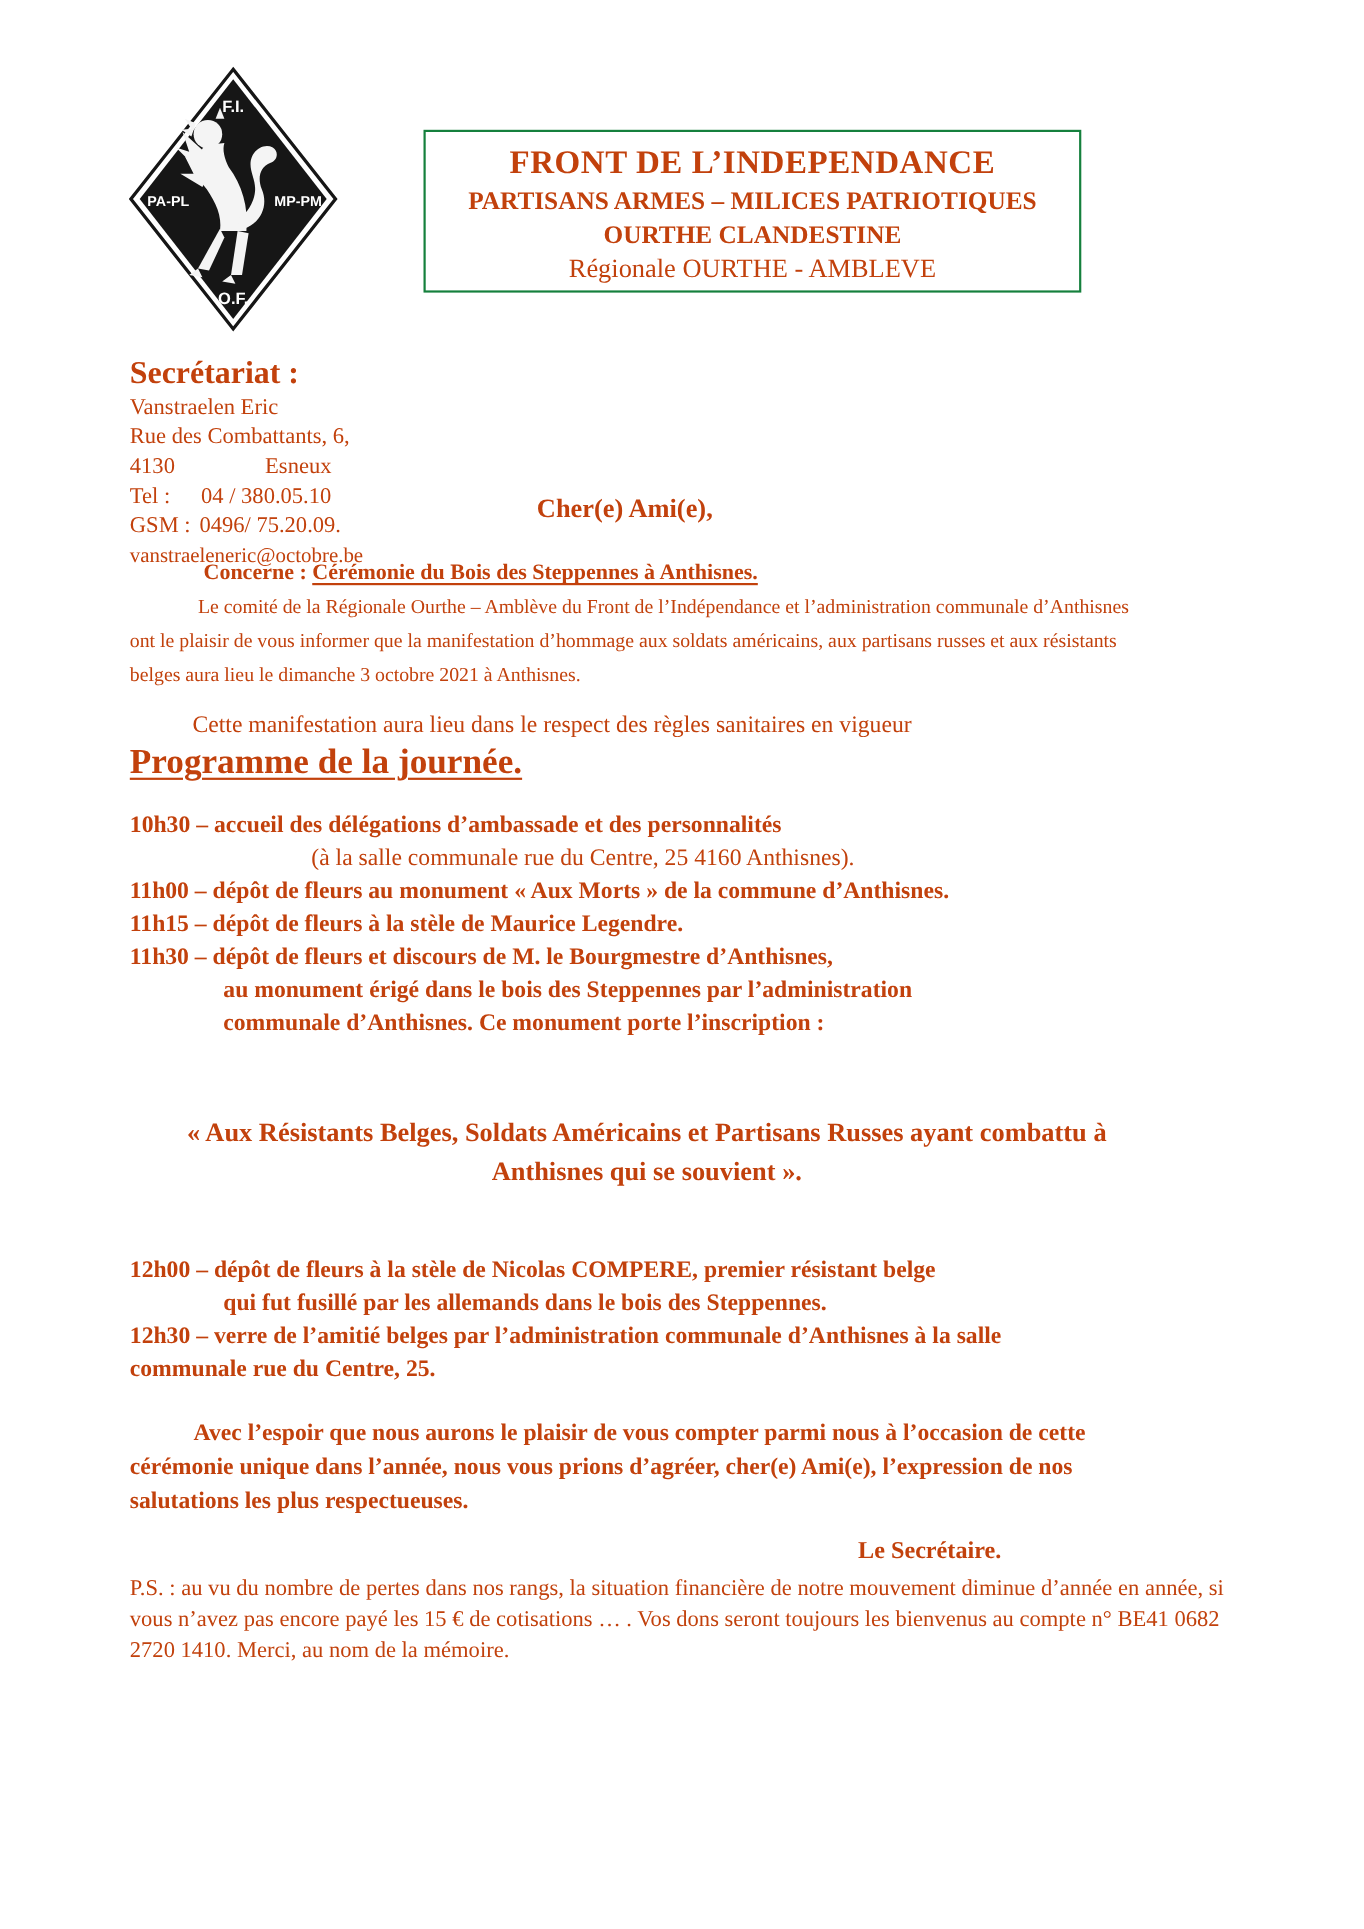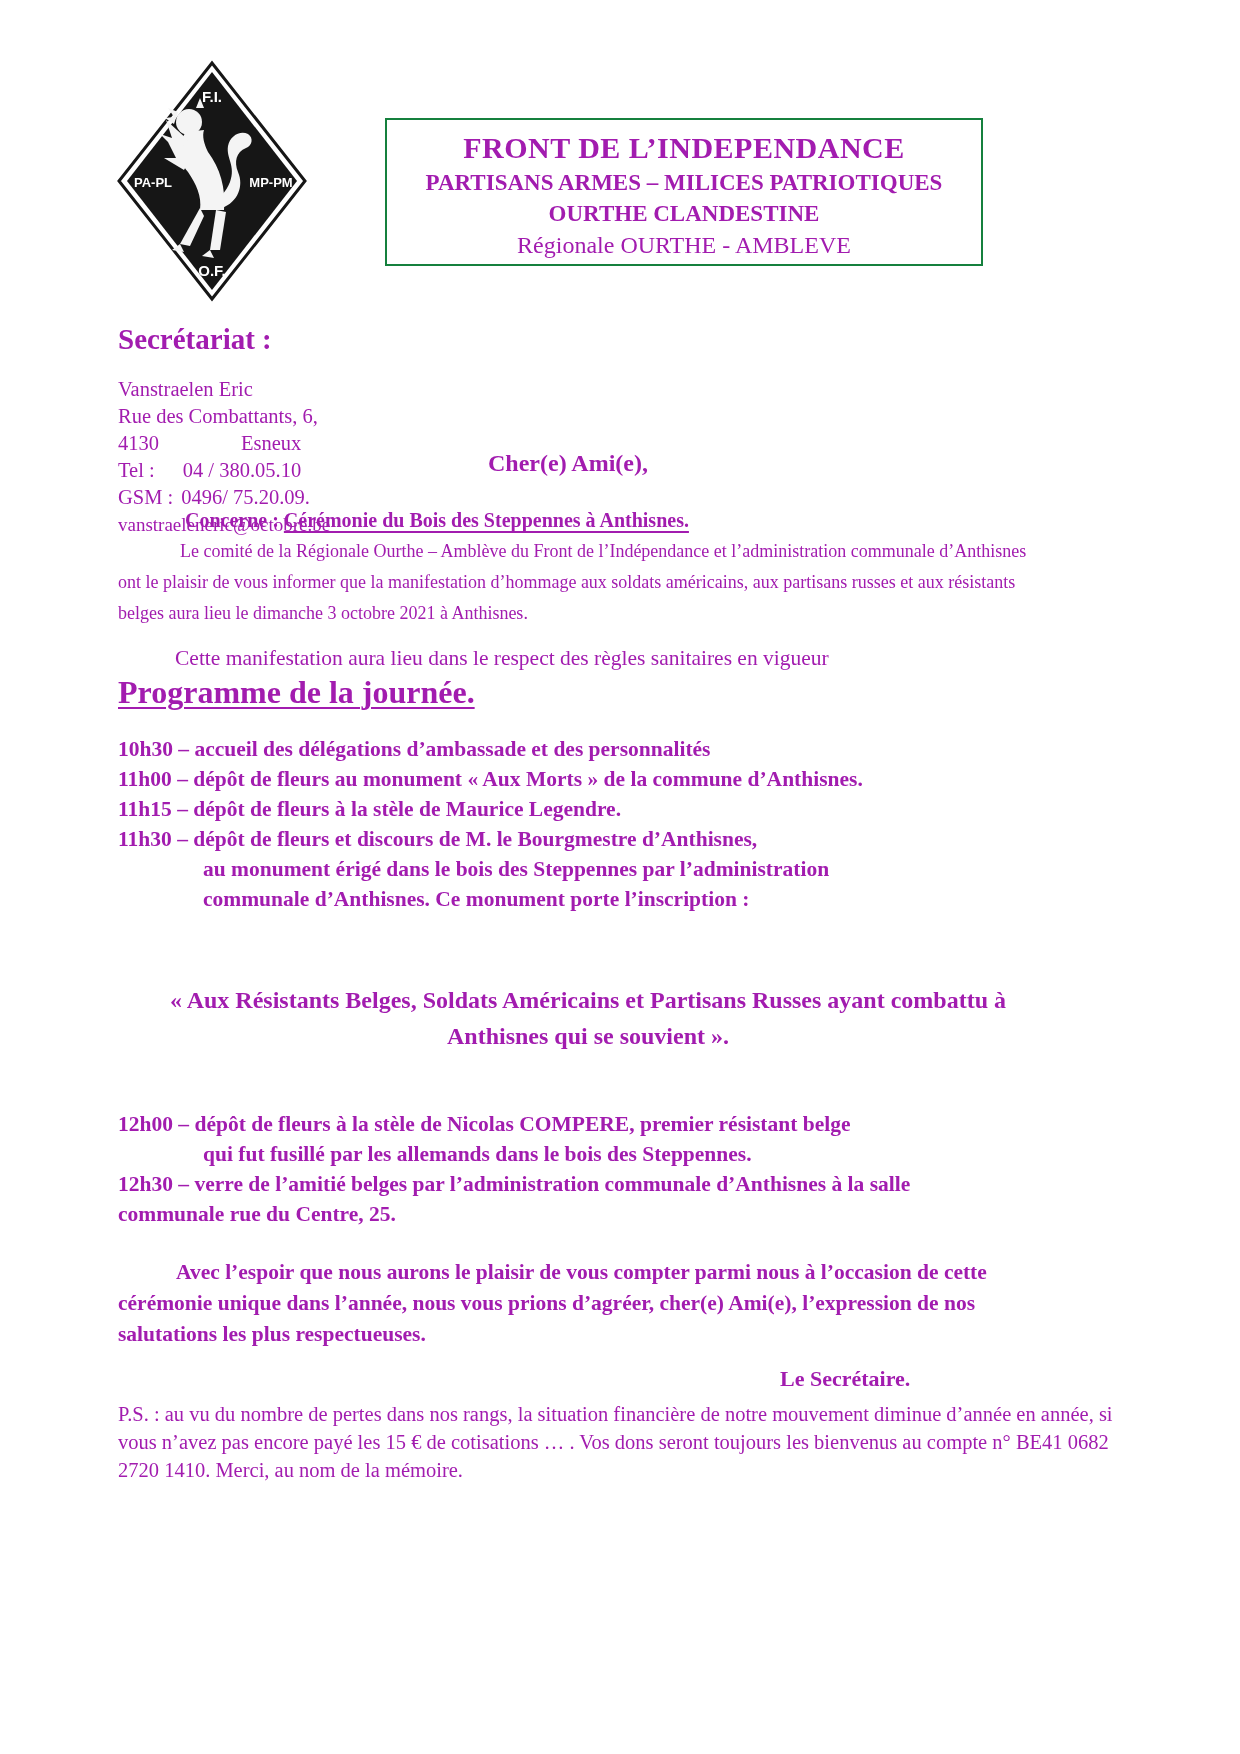--- a/index.html
+++ b/index.html
@@ -1,35 +1,35 @@
 <!DOCTYPE html>
 <html><head>
 <meta charset="utf-8">
 <style>
   html,body { margin:0; padding:0; background:#e8e8e8; }
   .page {
     position:relative; width:1240px; height:1754px; margin:0 auto;
-    background:#ffffff; color:#a21caf;
+    background:#ffffff; color:#c2410c;
     font-family:"Liberation Serif", serif;
     overflow:hidden;
   }
   
   .logo { position:absolute; left:116px; top:60px; width:192px; height:242px; }
   
   .header-box {
     position:absolute; left:385px; top:118px; width:598px; height:148px;
     border:2px solid #15803d; box-sizing:border-box;
     text-align:center; padding-top:9px;
   }
   .org-title   { font-size:30px; font-weight:bold; letter-spacing:0.5px; line-height:38px; }
   .org-sub     { font-size:23px; font-weight:bold; line-height:31px; }
   .org-regional{ font-size:24px; line-height:32px; }
   
   .secretariat { position:absolute; left:118px; top:322px; }
-  .sec-heading { font-size:29px; font-weight:bold; line-height:34px; margin-bottom:20px; }
+  .sec-heading { font-size:29px; font-weight:bold; line-height:34px; margin-bottom:1px; }
   .sec-line    { font-size:20.5px; line-height:27px; }
   .sec-city    { margin-left:82px; }
   .sec-telval  { margin-left:28px; }
   .sec-gsmval  { margin-left:8px; }
   .sec-email   { font-size:19px; line-height:27px; }
   
   .body-flow { position:absolute; left:118px; top:448px; width:1012px; }
   .greeting  { width:900px; text-align:center; font-size:24px; font-weight:bold; line-height:30px; }
   .concerne  { margin:26px 0 0 67px; font-size:20px; font-weight:bold; line-height:32px; }
   .concerne .subject { text-decoration:underline; text-underline-offset:4px; text-decoration-thickness:2px; }
@@ -113,20 +113,21 @@
     <div class="intro">Le comité de la Régionale Ourthe – Amblève du Front de l’Indépendance et l’administration communale d’Anthisnes ont le plaisir de vous informer que la manifestation d’hommage aux soldats américains, aux partisans russes et aux résistants belges aura lieu le dimanche 3 octobre 2021 à Anthisnes.</div>
 
     <div class="sanitary">Cette manifestation aura lieu dans le respect des règles sanitaires en vigueur</div>
 
     <div class="prog-title">
       <span>Programme de la journée.</span>
     </div>
 
     <div class="program">
       <div>10h30 – accueil des délégations d’ambassade et des personnalités</div>
+      <div class="p-reg">(à la salle communale rue du Centre, 25 4160 Anthisnes).</div>
       <div>11h00 – dépôt de fleurs au monument « Aux Morts » de la commune d’Anthisnes.</div>
       <div>11h15 – dépôt de fleurs à la stèle de Maurice Legendre.</div>
       <div>11h30 – dépôt de fleurs et discours de M. le Bourgmestre d’Anthisnes,</div>
       <div class="p-ind">au monument érigé dans le bois des Steppennes par l’administration</div>
       <div class="p-ind">communale d’Anthisnes. Ce monument porte l’inscription :</div>
     </div>
 
     <div class="quote">
       <span class="quote-inner">« Aux Résistants Belges, Soldats Américains et Partisans Russes ayant combattu à Anthisnes qui se souvient ».</span>
     </div>

